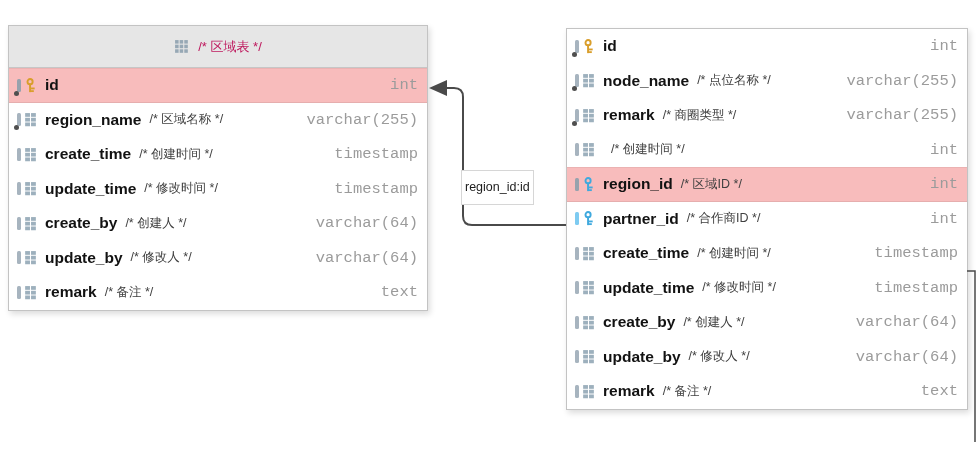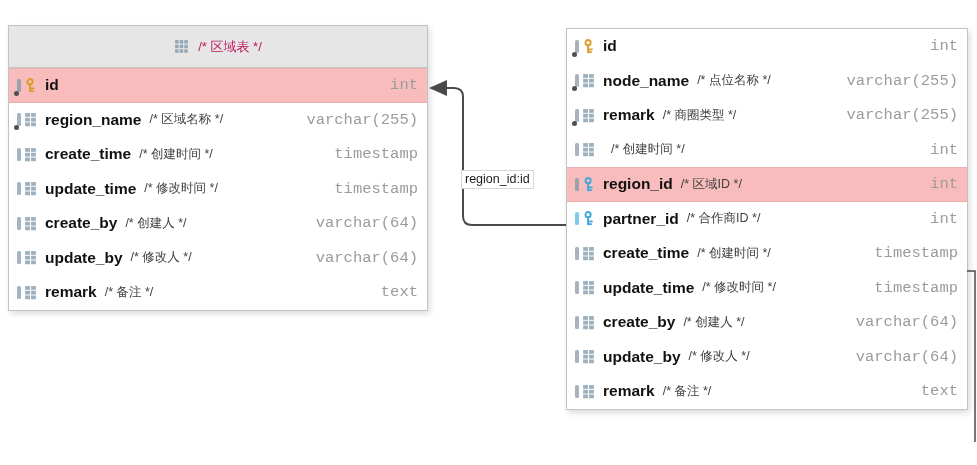--- a/index.html
+++ b/index.html
@@ -47,21 +47,21 @@
   .glyph-key{display:none;}
   .icon-pk .glyph-key{display:block;color:#d99e2b;}
   .icon-fk .glyph-key,.icon-fk-blue .glyph-key{display:block;color:#3fa9de;}
   .nn-dot{display:none;position:absolute;left:-2px;bottom:-2px;width:5px;height:5px;border-radius:50%;background:#4f4f4f;}
   .nn .nn-dot{display:block;}
 
   
   #rel-overlay{position:absolute;inset:0;pointer-events:none;}
   .rel-label{
     position:absolute;left:461px;top:170px;background:#fff;
-    border:1px solid #d6d6d6;padding:0 3px;line-height:17px;
+    border:1px solid #d6d6d6;padding:8px 3px;line-height:17px;
     font-size:12.5px;color:#1d1d1d;white-space:nowrap;
   }
 </style>
 </head>
 <body>
 
 <svg width="0" height="0" style="position:absolute" aria-hidden="true">
   <defs>
     <symbol id="sym-grid" viewBox="0 0 12 14">
       <rect x="1" y="1" width="4.5" height="3.5" fill="currentColor"></rect>

